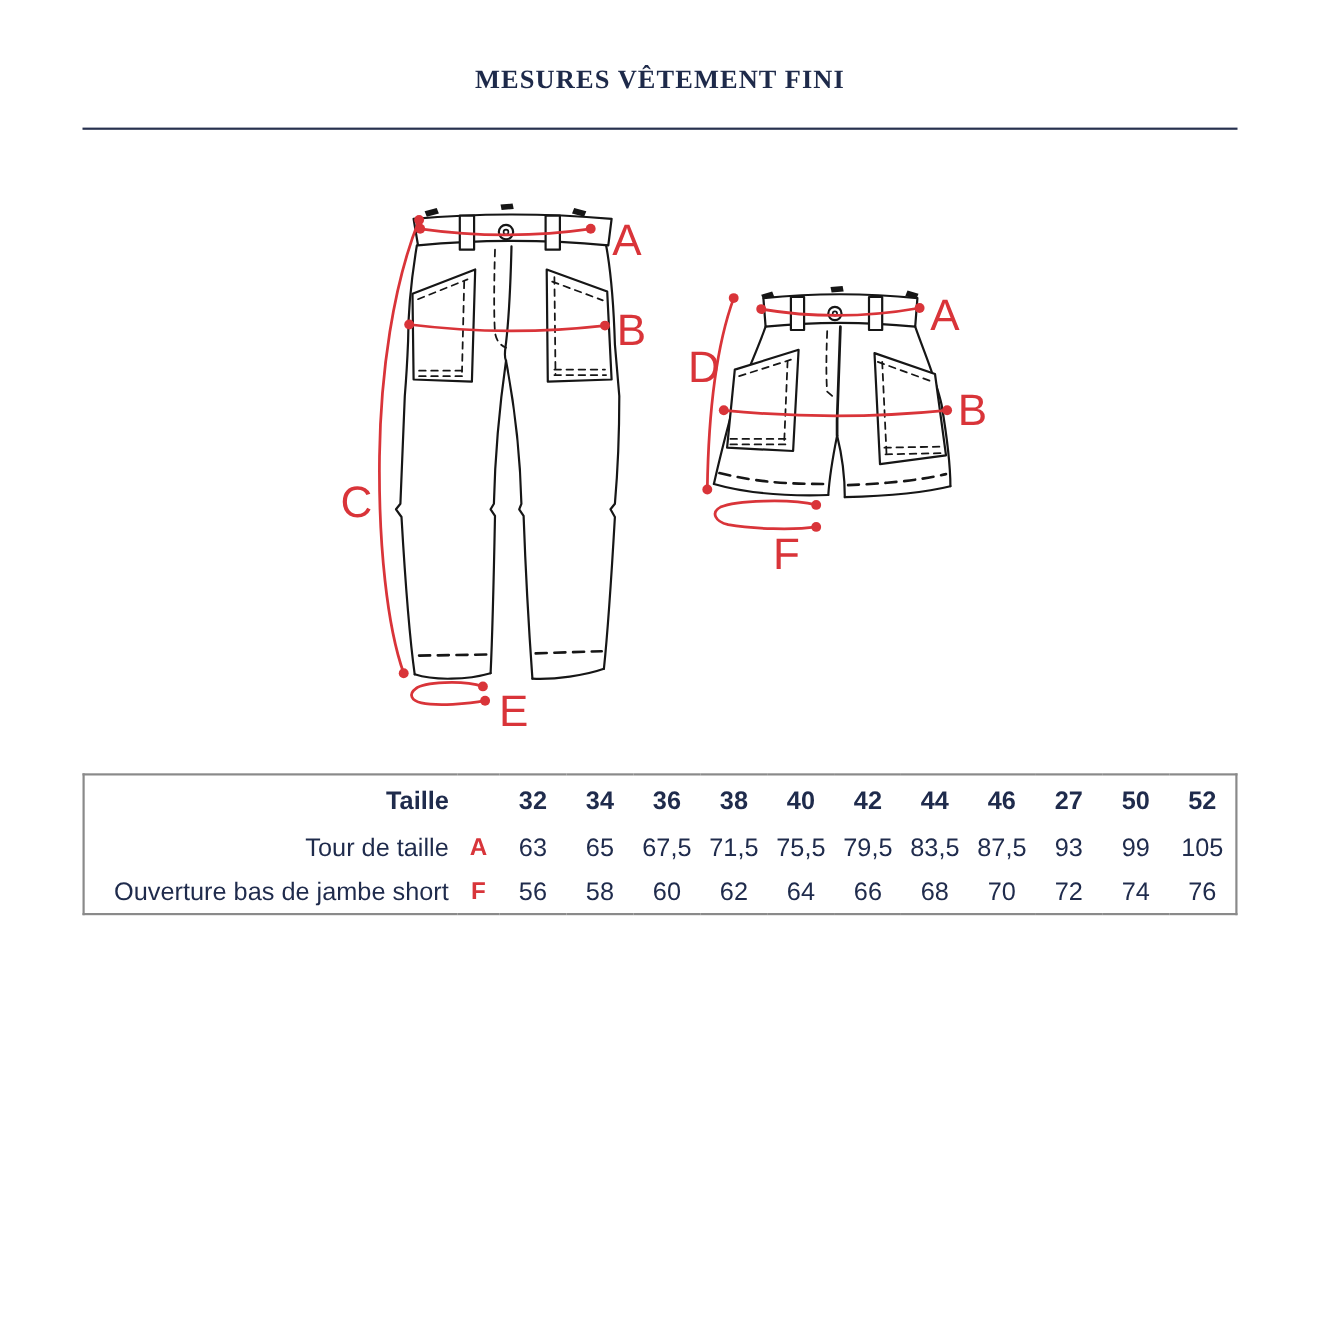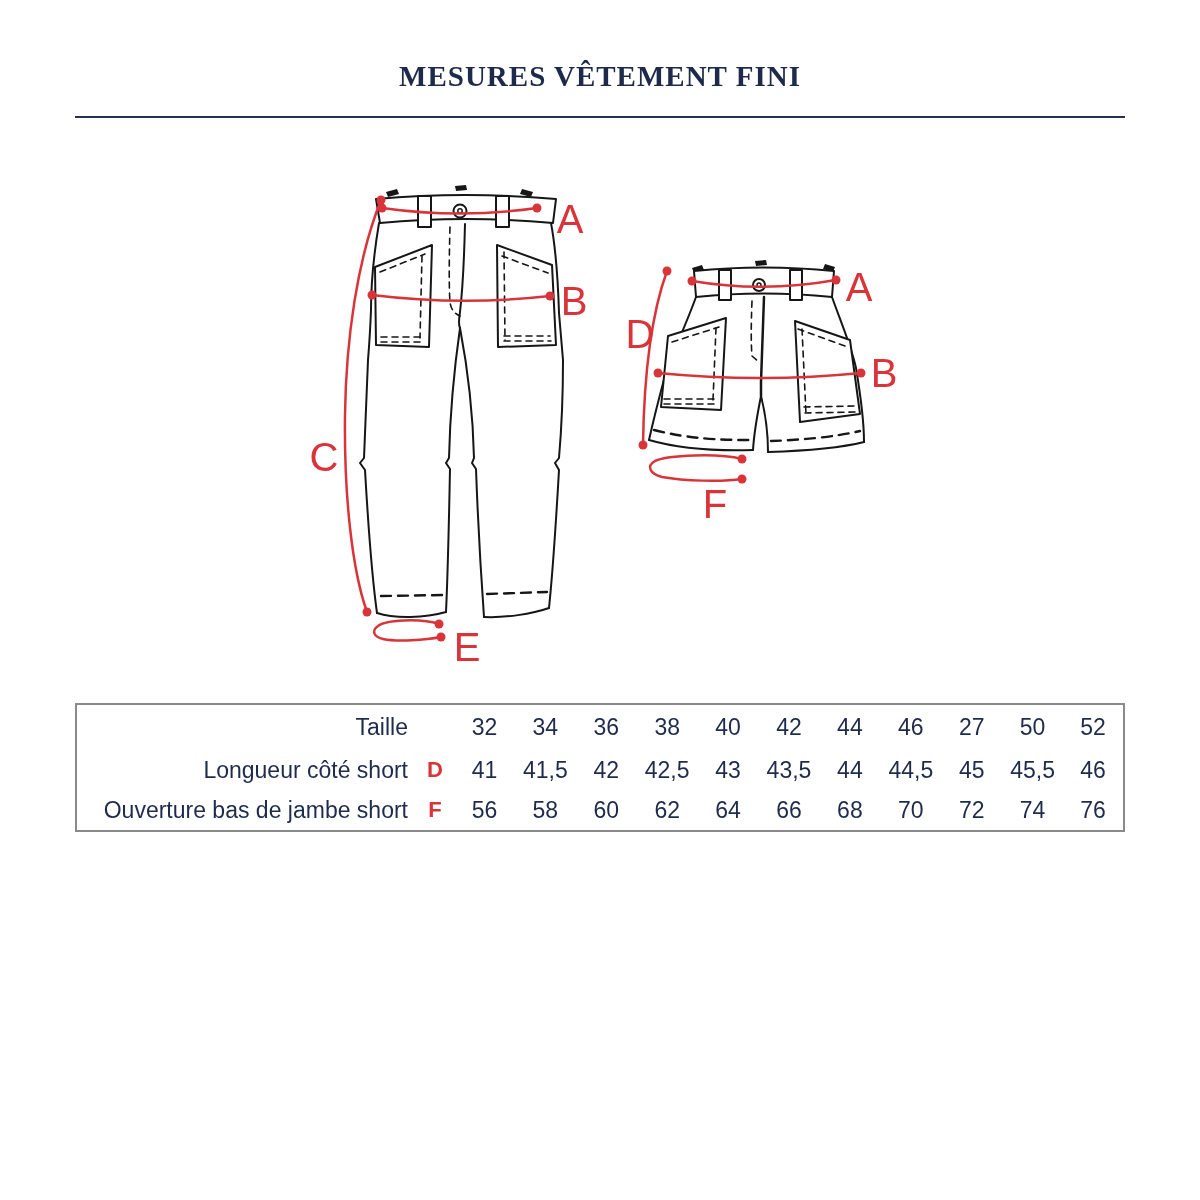--- a/index.html
+++ b/index.html
@@ -1,34 +1,34 @@
 <!DOCTYPE html>
 <html><head>
 <meta charset="utf-8">
 <style>
   html,body{margin:0;padding:0;background:#ffffff;}
   body{position:relative;width:1200px;height:1200px;overflow:hidden;
        font-family:"Liberation Sans",sans-serif;color:#1f2b4c;}
 
   .page-title{position:absolute;left:0;right:0;top:60px;text-align:center;
-    font-family:"Liberation Serif",serif;font-weight:bold;font-size:29px;
+    font-family:"Liberation Serif",serif;font-weight:bold;font-size:24px;
     letter-spacing:1px;color:#1e2a4a;}
   .title-rule{position:absolute;left:75px;right:75px;top:116px;height:2px;
     background:#27314f;}
 
   .diagram-svg{position:absolute;left:0;top:130px;width:1200px;height:570px;}
 
   .measure-label{position:absolute;transform:translate(-50%,-50%);
     color:#d93439;font-size:40px;line-height:1;font-family:"Liberation Sans",sans-serif;}
 
   .size-table{position:absolute;left:75px;top:703px;width:1050px;
     border:2px solid #8a8a8a;border-collapse:collapse;table-layout:fixed;
     font-size:23px;color:#1f2b4c;}
   .size-table td{padding:0;vertical-align:middle;white-space:nowrap;overflow:visible;}
-  .size-table tr.hdr-row td{height:45px;font-weight:normal;margin-top:46px;}
+  .size-table tr.hdr-row td{height:45px;font-weight:bold;margin-top:46px;}
   .size-table tr.data-row td{height:40px;}
   .size-table tr.thickline td{border-bottom:3px solid #0a0a0a;}
   .size-table td.lbl{text-align:right;padding-right:8px;}
   .size-table td.ltr{text-align:center;font-weight:bold;color:#d8353a;font-size:22px;}
   .size-table td.val{text-align:center;}
 </style>
 </head>
 <body>
 
 <div class="page-title">MESURES VÊTEMENT FINI</div>
@@ -190,33 +190,33 @@
         <td class="val">38</td>
         <td class="val">40</td>
         <td class="val">42</td>
         <td class="val">44</td>
         <td class="val">46</td>
         <td class="val">27</td>
         <td class="val">50</td>
         <td class="val">52</td>
       </tr>
       <tr class="data-row">
-        <td class="lbl">Longueur côté short</td>
-        <td class="ltr">D</td>
-        <td class="val">41</td>
-        <td class="val">41,5</td>
-        <td class="val">42</td>
-        <td class="val">42,5</td>
-        <td class="val">43</td>
-        <td class="val">43,5</td>
-        <td class="val">44</td>
-        <td class="val">44,5</td>
-        <td class="val">45</td>
-        <td class="val">45,5</td>
-        <td class="val">46</td>
+        <td class="lbl">Tour de taille</td>
+        <td class="ltr">A</td>
+        <td class="val">63</td>
+        <td class="val">65</td>
+        <td class="val">67,5</td>
+        <td class="val">71,5</td>
+        <td class="val">75,5</td>
+        <td class="val">79,5</td>
+        <td class="val">83,5</td>
+        <td class="val">87,5</td>
+        <td class="val">93</td>
+        <td class="val">99</td>
+        <td class="val">105</td>
       </tr>
       <tr class="data-row">
         <td class="lbl">Ouverture bas de jambe short</td>
         <td class="ltr">F</td>
         <td class="val">56</td>
         <td class="val">58</td>
         <td class="val">60</td>
         <td class="val">62</td>
         <td class="val">64</td>
         <td class="val">66</td>

